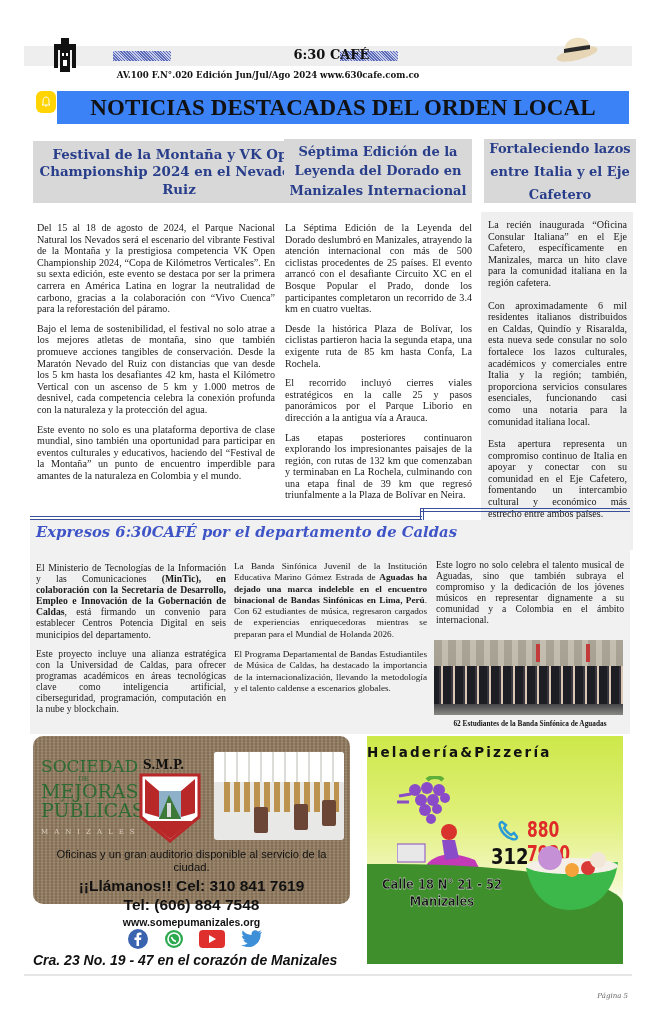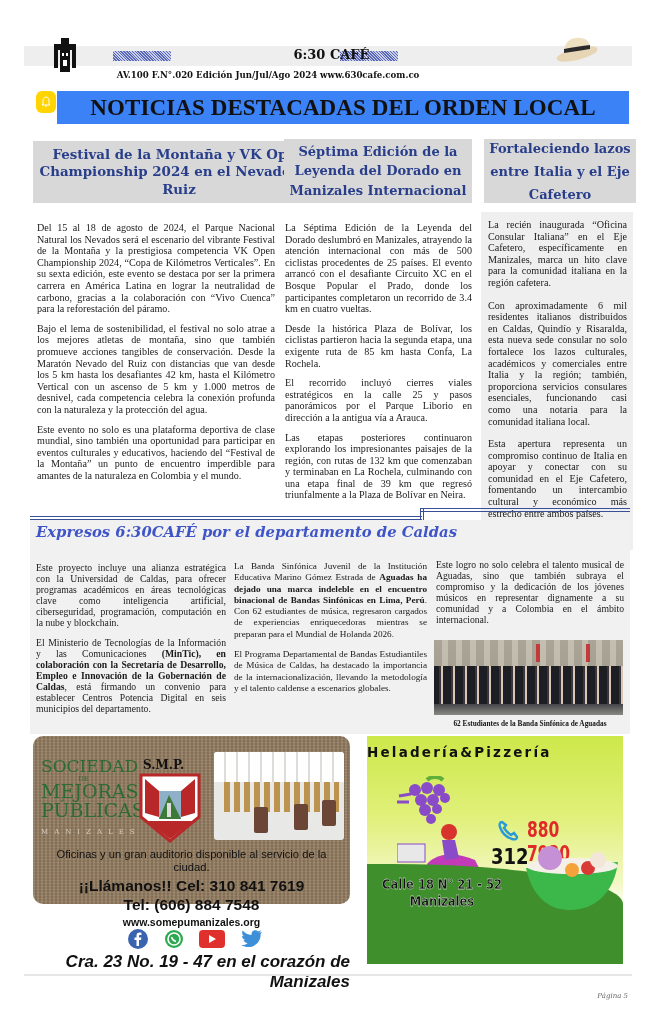--- a/index.html
+++ b/index.html
@@ -159,22 +159,22 @@
   <p>Esta apertura representa un compromiso continuo de Italia en apoyar y conectar con su comunidad en el Eje Cafetero, fomentando un intercambio cultural y económico más estrecho entre ambos países.</p>
 </div>
 
 <div class="expbg"></div>
 <div class="rule-h" style="left:30px; top:516px; width:392px;"></div>
 <div class="rule-v" style="left:420px; top:508px; height:12px;"></div>
 <div class="rule-h" style="left:420px; top:508px; width:210px;"></div>
 <div class="exptitle">Expresos 6:30CAFÉ por el departamento de Caldas</div>
 
 <div class="body-text e1">
+  <p><span>El Ministerio de Tecnologías de la Información y las Comunicaciones </span><b>(MinTic), en colaboración con la Secretaría de Desarrollo, Empleo e Innovación de la Gobernación de Caldas</b><span>, está firmando un convenio para establecer Centros Potencia Digital en seis municipios del departamento.</span></p>
   <p>Este proyecto incluye una alianza estratégica con la Universidad de Caldas, para ofrecer programas académicos en áreas tecnológicas clave como inteligencia artificial, ciberseguridad, programación, computación en la nube y blockchain.</p>
-  <p><span>El Ministerio de Tecnologías de la Información y las Comunicaciones </span><b>(MinTic), en colaboración con la Secretaría de Desarrollo, Empleo e Innovación de la Gobernación de Caldas</b><span>, está firmando un convenio para establecer Centros Potencia Digital en seis municipios del departamento.</span></p>
 </div>
 <div class="body-text e2">
   <p><span>La Banda Sinfónica Juvenil de la Institución Educativa Marino Gómez Estrada de </span><b>Aguadas ha dejado una marca indeleble en el encuentro binacional de Bandas Sinfónicas en Lima, Perú</b><span>. Con 62 estudiantes de música, regresaron cargados de experiencias enriquecedoras mientras se preparan para el Mundial de Holanda 2026.</span></p>
   <p>El Programa Departamental de Bandas Estudiantiles de Música de Caldas, ha destacado la importancia de la internacionalización, llevando la metodología y el talento caldense a escenarios globales.</p>
 </div>
 <div class="body-text e3">
   <p>Este logro no solo celebra el talento musical de Aguadas, sino que también subraya el compromiso y la dedicación de los jóvenes músicos en representar dignamente a su comunidad y a Colombia en el ámbito internacional.</p>
 </div>
 <div class="photo">
   <div class="bld"></div>
@@ -226,21 +226,21 @@
       <path d="M7.5 8 C8 10 9.5 11.8 12 12.5" stroke="#fff" stroke-width="1.4" fill="none"></path>
     </svg>
   <svg width="26" height="18" viewBox="0 0 26 18">
       <rect x="0" y="0" width="26" height="18" rx="4" fill="#e0302e"></rect>
       <path d="M10 5 L17 9 L10 13 Z" fill="#fff"></path>
     </svg>
   <svg width="22" height="20" viewBox="0 0 22 20">
       <path d="M21 3 C20 3.5 19 3.7 18 3.8 C19 3.2 19.7 2.2 20 1.2 C19 1.8 18 2.2 16.9 2.4 C14.6 0 10.5 1.4 10.5 5 L10.5 6 C7 6 3.8 4.2 1.7 1.6 C0.6 3.6 1.3 6 3 7.2 C2.3 7.2 1.6 7 1 6.7 C1 8.9 2.5 10.6 4.4 11 C3.8 11.2 3.1 11.2 2.5 11.1 C3 12.9 4.7 14.1 6.6 14.2 C4.8 15.6 2.5 16.3 0.2 16 C9.6 21.5 20 15.4 19.6 5 C20.3 4.5 20.8 3.8 21 3 Z" fill="#3d8fd8"></path>
     </svg>
 </div>
-<div style="position:absolute; left:33px; top:952px; width:317px; text-align:right; font-family:'Liberation Sans',sans-serif; font-weight:bold; font-style:italic; font-size:17px; color:#111;">Cra. 23 No. 19 - 47 en el corazón de Manizales</div>
+<div style="position:absolute; left:33px; top:952px; width:317px; text-align:left; font-family:'Liberation Sans',sans-serif; font-weight:bold; font-style:italic; font-size:14px; color:#111;">Cra. 23 No. 19 - 47 en el corazón de Manizales</div>
 <div style="position:absolute; left:33px; top:892px; width:317px; height:76px; border-radius:0 0 10px 10px; background:#c0b19c; z-index:-1;"></div>
 
 <div class="ad2" style="height:230px; top:736px;">
   <div class="hp">Heladería&amp;Pizzería</div>
   <svg class="grapes" viewBox="0 0 70 48">
     <g fill="#8a4bc8">
       <circle cx="20" cy="14" r="6"></circle>
         <circle cx="32" cy="12" r="6"></circle>
         <circle cx="44" cy="14" r="6"></circle>
       <circle cx="26" cy="24" r="6"></circle>

